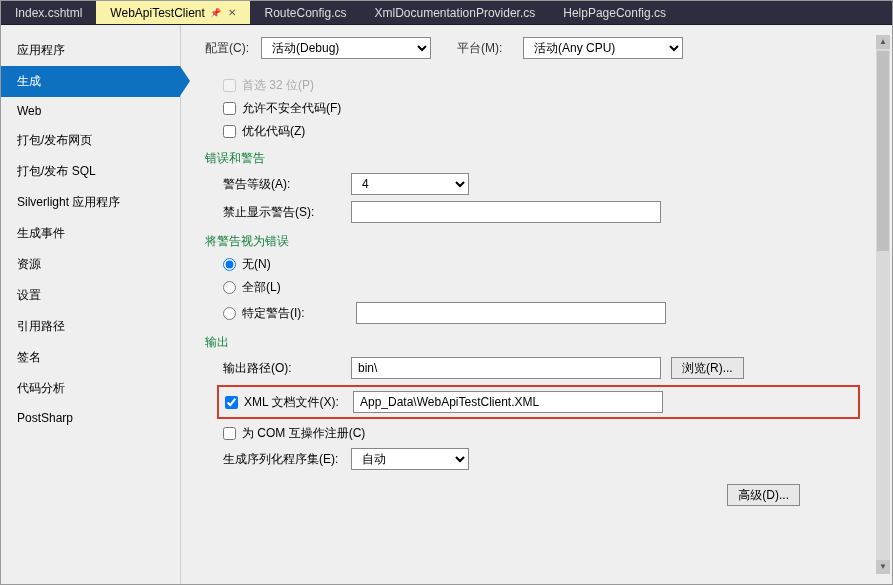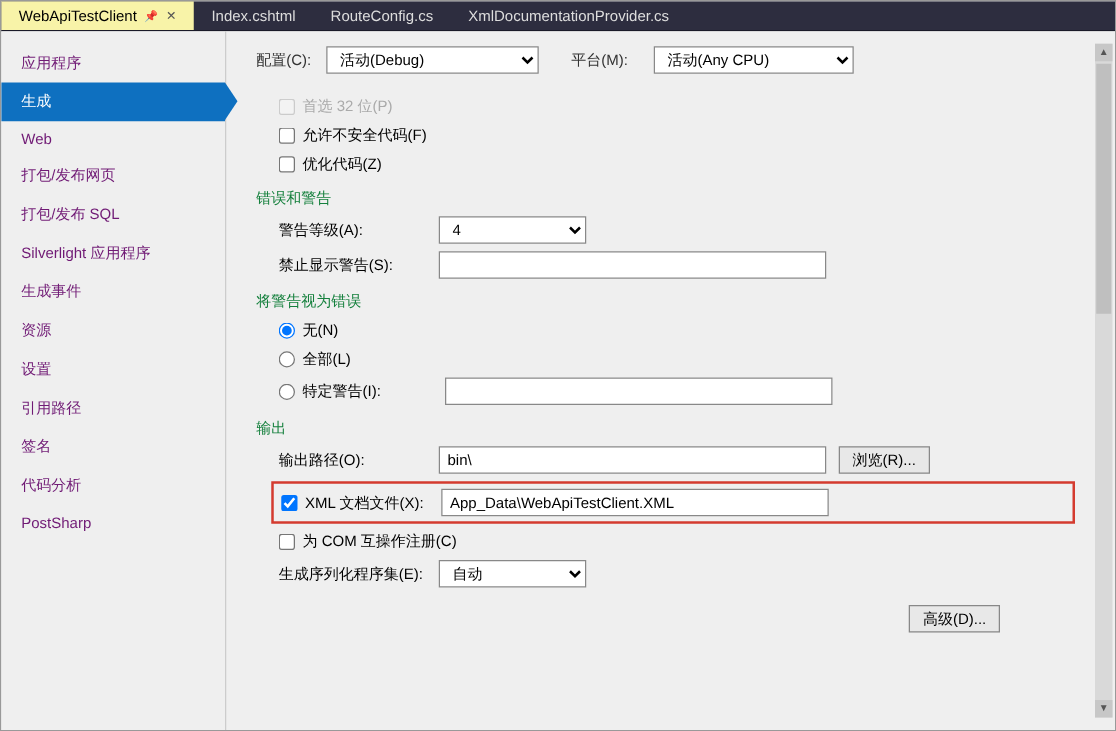--- a/index.html
+++ b/index.html
@@ -6,21 +6,21 @@
 body { background: #efefef; width: 893px; height: 585px; overflow: hidden; border: 1px solid #999; }
 
 .tab-bar { background: #2d2d3f; height: 24px; display: flex; align-items: stretch; border-bottom: 1px solid #1a1a28; }
 .tab { padding: 4px 14px; color: #ddd; display: flex; align-items: center; gap: 6px; cursor: pointer; white-space: nowrap; }
 .tab.active { background: #f8f3a8; color: #000; }
 .tab-close { font-size: 10px; color: #555; }
 .tab-pin { font-size: 9px; color: #666; }
 
 .content { display: flex; height: calc(100% - 24px); background: #efefef; }
 .sidebar { width: 180px; border-right: 1px solid #ccc; padding-top: 10px; }
-.side-item { padding: 7px 16px; color: #701a75; cursor: pointer; }
+.side-item { padding: 7px 16px; color: #000000; cursor: pointer; }
 .side-item.active { background: #0e70c0; color: #fff; position: relative; }
 .side-item.active::after { content: ""; position: absolute; right: -10px; top: 0; border-left: 10px solid #0e70c0; border-top: 15px solid transparent; border-bottom: 15px solid transparent; }
 
 .main { flex: 1; padding: 12px 20px 12px 24px; overflow-y: auto; position: relative; }
 .main-inner { padding-right: 12px; }
 
 .row { display: flex; align-items: center; margin-bottom: 8px; }
 .toprow { margin-bottom: 18px; }
 .lbl { color: #333; }
 .toprow .lbl { width: 56px; }
@@ -38,33 +38,36 @@
 .btn { border: 1px solid #888; background: #e8e8e8; padding: 2px 10px; height: 22px; cursor: pointer; }
 .highlight-box { border: 2px solid #d43b2f; padding: 4px 6px; margin: 4px 0 6px -6px; }
 .scrollbar { position: absolute; right: 2px; top: 10px; bottom: 10px; width: 14px; background: #d9d9d9; }
 .sb-arrow { height: 14px; background: #c7c7c7; text-align: center; font-size: 8px; line-height: 14px; color: #555; }
 .sb-thumb { position: absolute; left: 1px; right: 1px; top: 16px; height: 200px; background: #bfbfbf; }
 </style>
 </head>
 <body>
 
 <div class="tab-bar">
+  <div class="tab">
+      <span>Index.cshtml</span>
+    </div>
   <div class="tab active">
     <span>WebApiTestClient</span>
     <span class="tab-pin">📌</span>
     <span class="tab-close">✕</span>
   </div>
   <div class="tab">
-      <span>Index.cshtml</span>
-    </div>
-  <div class="tab">
       <span>RouteConfig.cs</span>
     </div>
   <div class="tab">
       <span>XmlDocumentationProvider.cs</span>
+    </div>
+  <div class="tab">
+      <span>HelpPageConfig.cs</span>
     </div>
 </div>
 
 <div class="content">
   <div class="sidebar">
     <div class="side-item">应用程序</div>
     <div class="side-item active">生成</div>
     <div class="side-item">Web</div>
     <div class="side-item">打包/发布网页</div>
     <div class="side-item">打包/发布 SQL</div>

